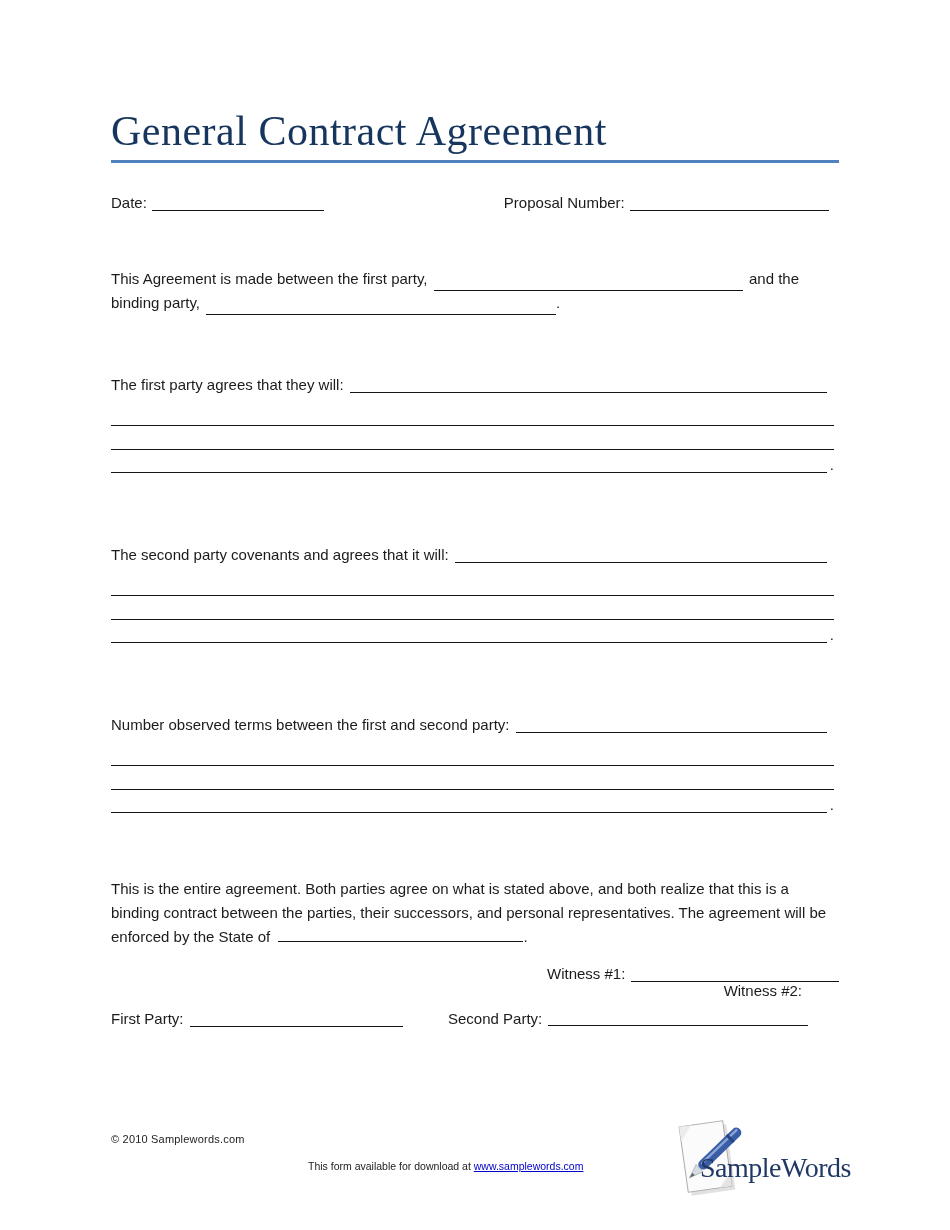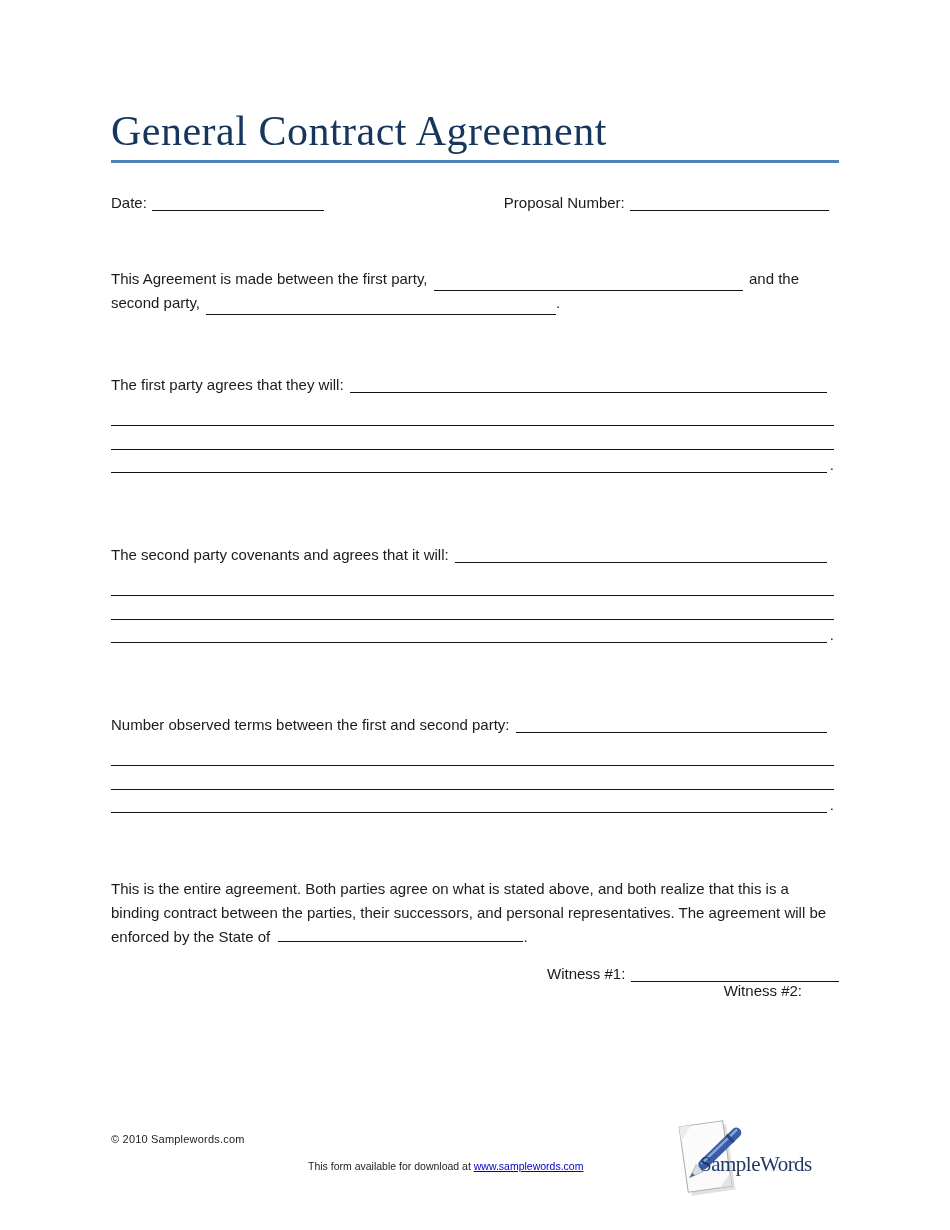--- a/index.html
+++ b/index.html
@@ -65,21 +65,21 @@
     position:absolute; left:111px; top:1133px;
     font-size:11px; color:#222222; letter-spacing:0.2px;
   }
   .footer-middle { position:absolute; left:308px; top:1160px; font-size:10.5px; color:#222222; }
   .footer-middle a { color:#0000CC; text-decoration:underline; }
 
   .logo { position:absolute; left:676px; top:1116px; width:172px; height:92px; }
   .logo svg { position:absolute; left:0; top:0; }
   .logo-text {
     position:absolute; left:24px; top:36px;
-    font-family:"Liberation Serif", serif; font-size:21px;
+    font-family:"Liberation Serif", serif; font-size:28px;
     color:#1F3864; letter-spacing:-0.5px; white-space:nowrap;
   }
 </style>
 </head>
 <body>
 
 <div class="content">
 
   <h1 class="doc-title">General Contract Agreement</h1>
   <div class="title-rule"></div>
@@ -91,21 +91,21 @@
     <span class="blank fill" style="margin-right:10px"></span>
   </div>
 
   <div class="intro">
     <div class="intro-line1">
       <span class="lbl">This Agreement is made between the first party,</span>
       <span class="blank fill"></span>
       <span class="lbl">and the</span>
     </div>
     <div class="intro-line2">
-      <span class="lbl">second party,</span>
+      <span class="lbl">binding party,</span>
       <span class="blank" style="width:350px"></span>
       <span>.</span>
     </div>
   </div>
 
   <div class="section first">
     <div class="section-label-row">
       <span class="lbl">The first party agrees that they will:</span>
       <span class="blank fill"></span>
     </div>
@@ -159,20 +159,31 @@
       <span class="lbl">Witness #1:</span>
       <span class="blank fill"></span>
     </div>
     <div class="sig-spacer"></div>
     <div class="sig-group2">
       <span class="lbl">Witness #2:</span>
       <span class="blank fill"></span>
     </div>
   </div>
 
+  <div class="sig-row r2">
+    <div class="sig-group1">
+      <span class="lbl">First Party:</span>
+      <span class="blank fill"></span>
+    </div>
+    <div class="sig-spacer"></div>
+    <div class="sig-group2">
+      <span class="lbl">Second Party:</span>
+      <span class="blank fill"></span>
+    </div>
+  </div>
 
 </div>
 
 <div class="footer-copyright">© 2010 Samplewords.com</div>
 
 <div class="footer-middle">
   <span>This form available for download at </span><a href="#">www.samplewords.com</a>
 </div>
 
 <div class="logo">

